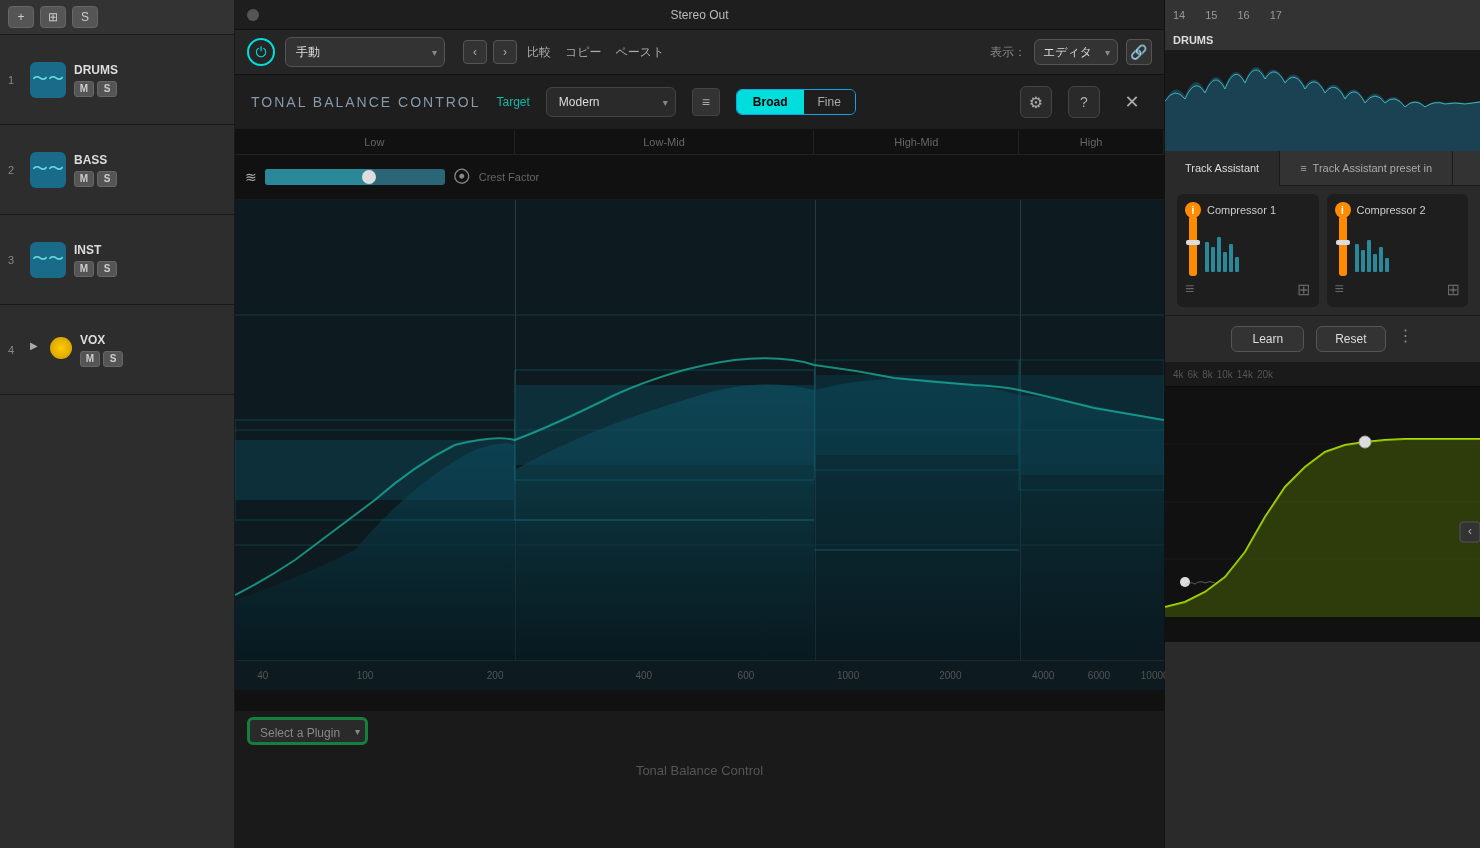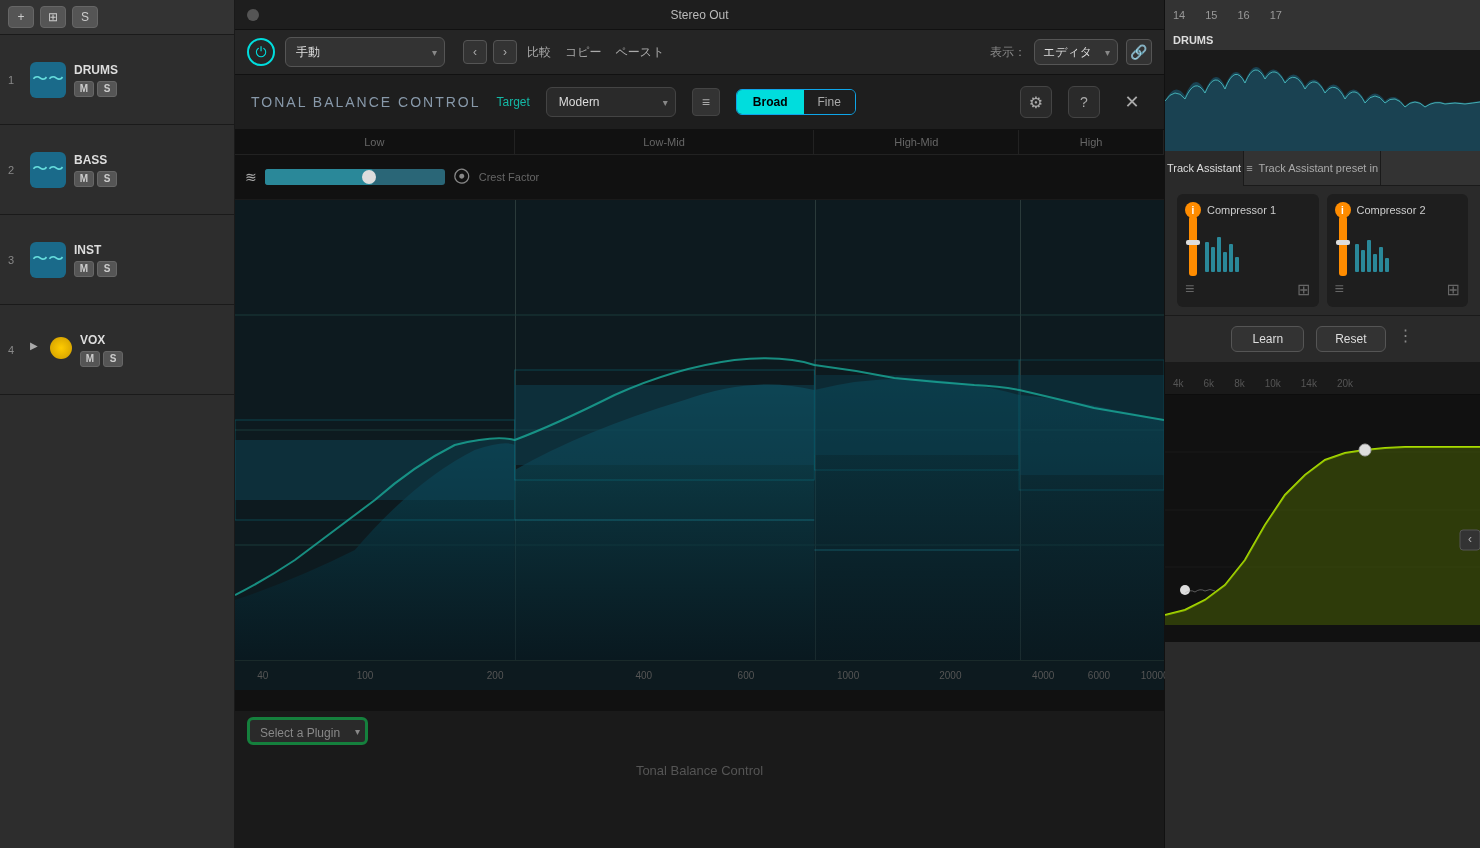--- a/index.html
+++ b/index.html
@@ -614,21 +614,21 @@
     .track-assistant-tabs {
       height: 35px;
       background: #333;
       display: flex;
       align-items: center;
       gap: 0;
       border-bottom: 1px solid #1a1a1a;
     }
 
     .ta-tab {
-      padding: 0 2px;
+      padding: 0 20px;
       height: 35px;
       display: flex;
       align-items: center;
       gap: 6px;
       font-size: 11px;
       color: #aaa;
       cursor: pointer;
       border-right: 1px solid #1a1a1a;
     }
 
@@ -748,22 +748,23 @@
       height: 280px;
       background: #111;
       position: relative;
       overflow: hidden;
     }
 
     .eq-freq-bar {
       height: 25px;
       background: #1a1a1a;
       display: flex;
-      padding: 16px 8px;
-      gap: 20px;
+      align-items: center;
+      padding: 0 8px;
+      gap: 4px;
       border-bottom: 1px solid #0d0d0d;
     }
 
     .eq-freq-label {
       color: #555;
       font-size: 10px;
     }
 
     .eq-curve-area {
       height: 230px;

